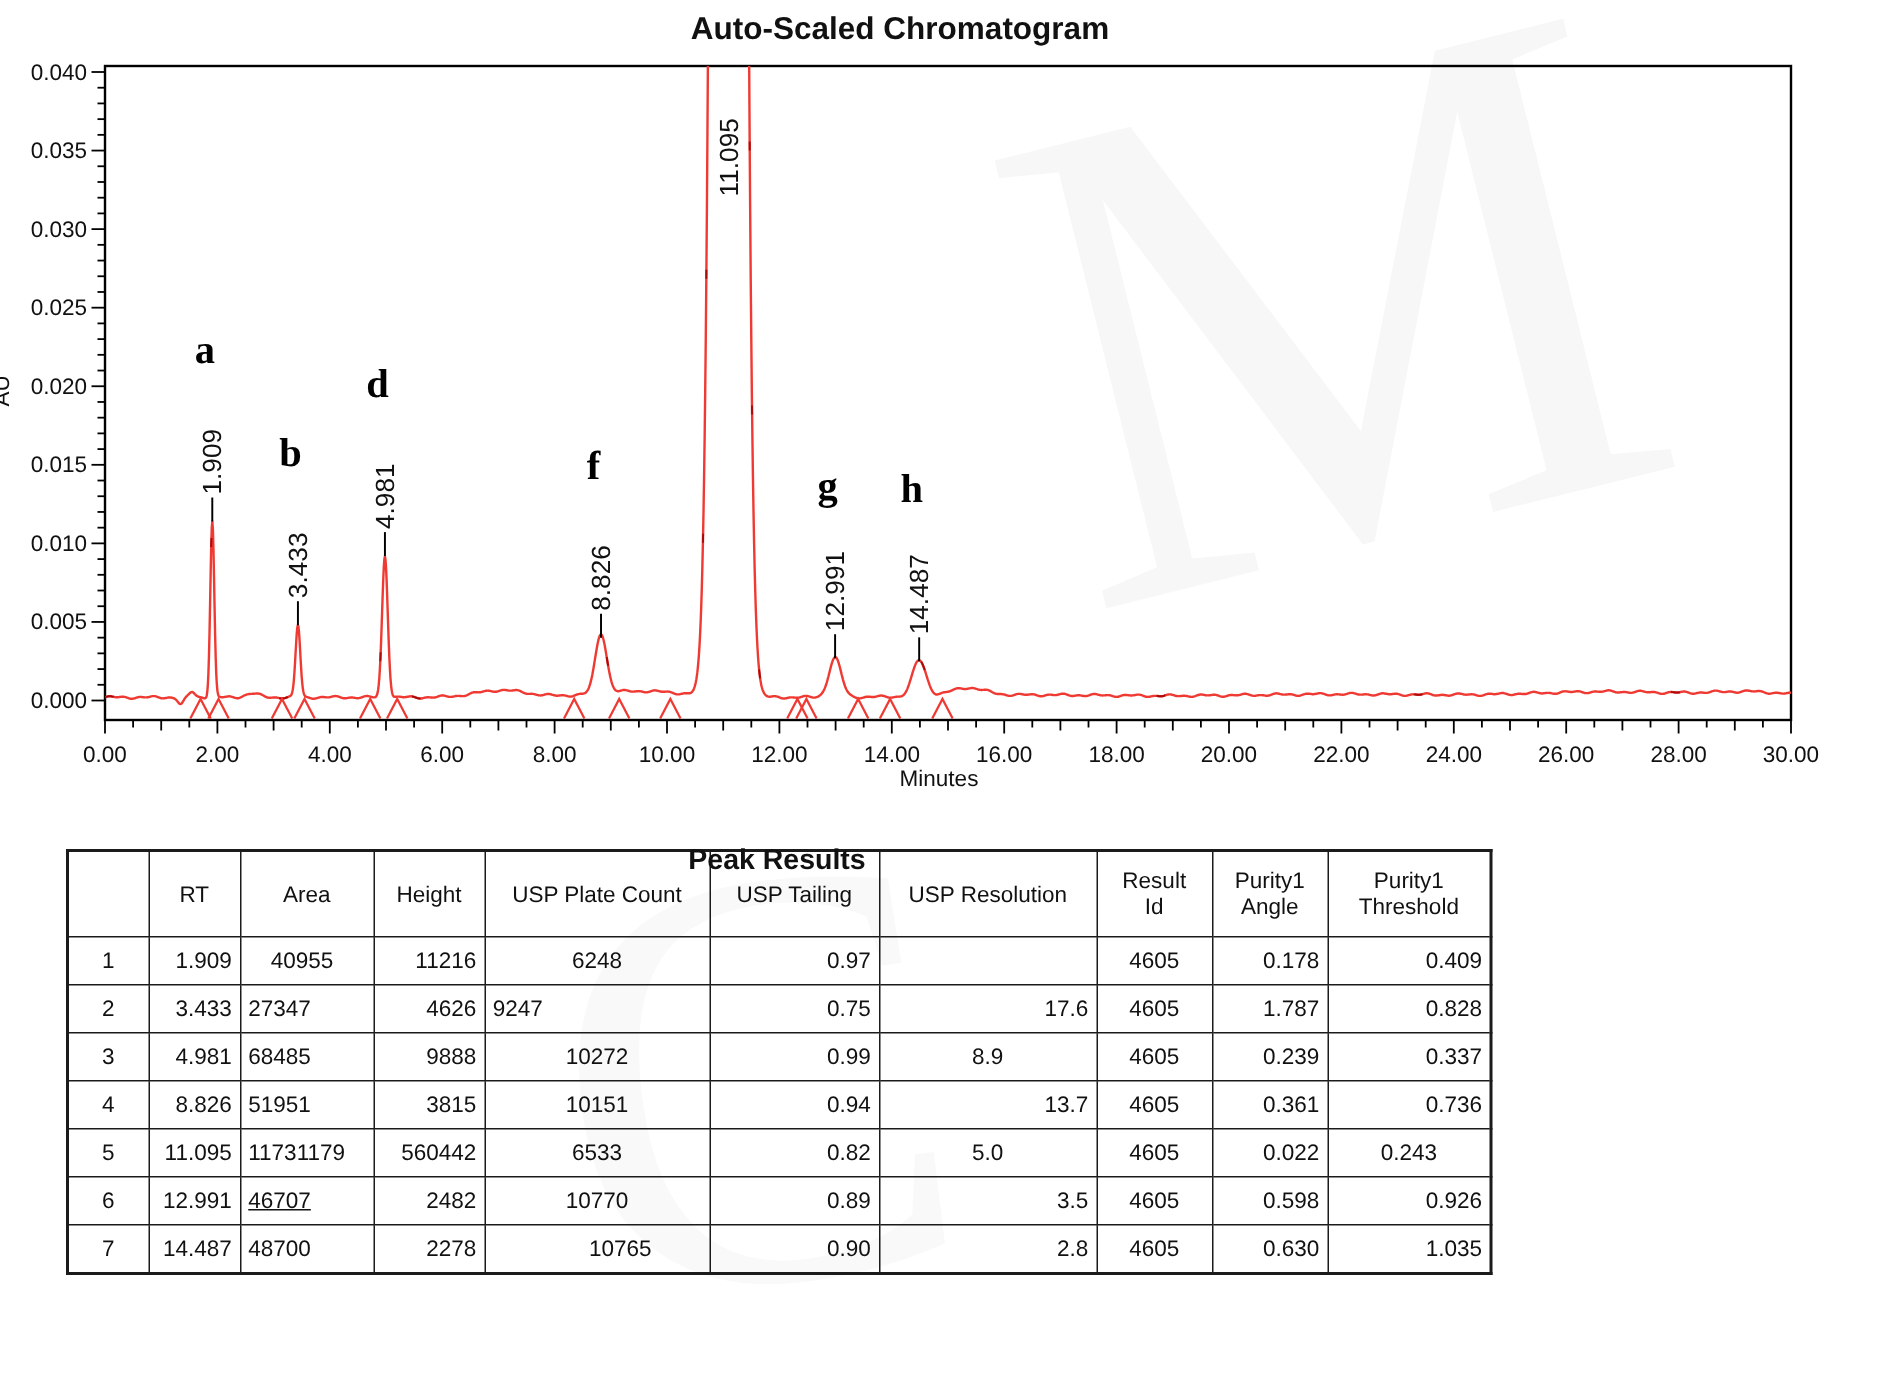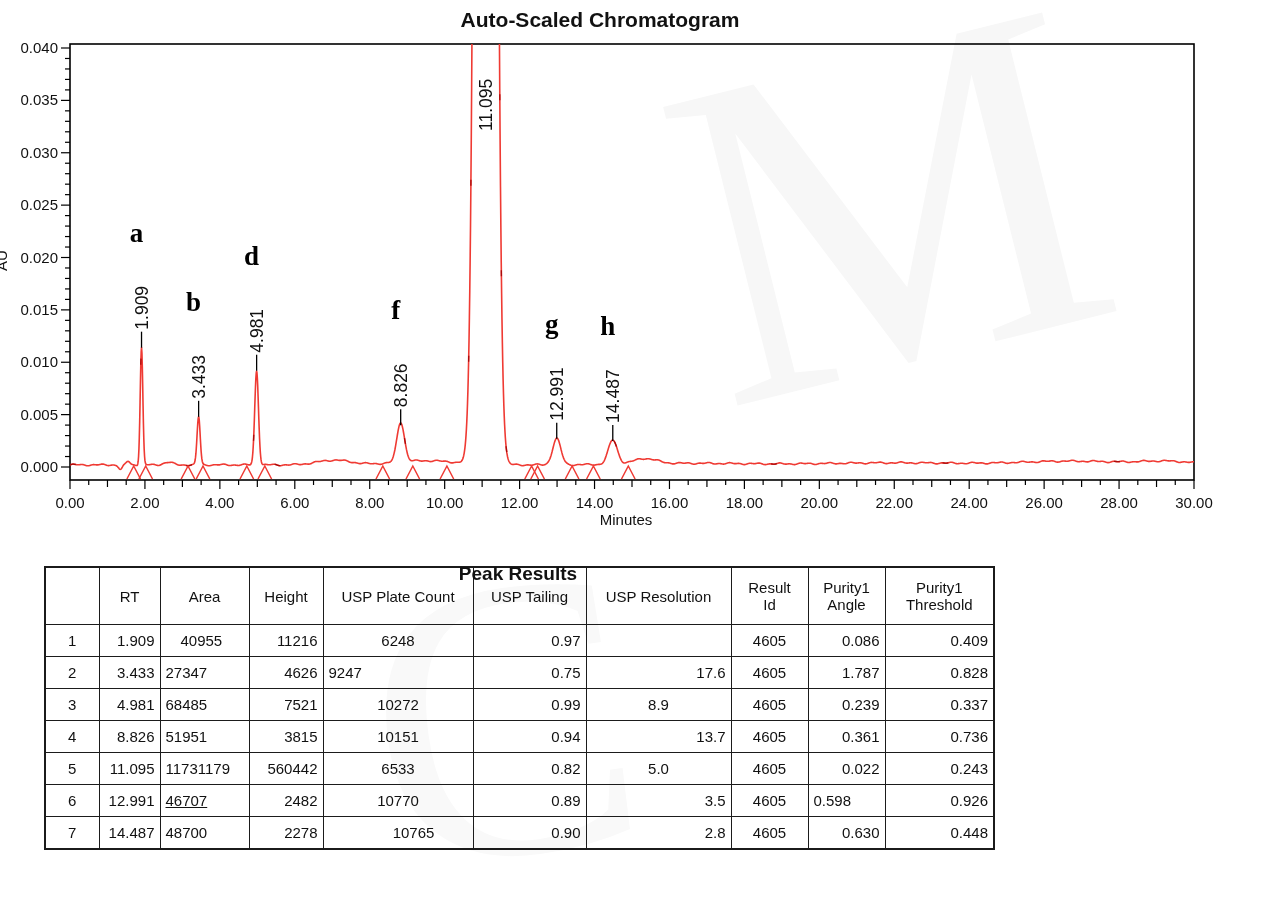--- a/index.html
+++ b/index.html
@@ -241,40 +241,40 @@
     <tbody id="table-body">
         <tr>
           <td style="text-align: center;">1</td>
           <td style="text-align: right;">1.909</td>
           <td style="text-align: left; padding-left: 20px;">40955</td>
           <td style="text-align: right;">11216</td>
           <td style="text-align: center;">6248</td>
           <td style="text-align: right;">0.97</td>
           <td style="text-align: right;"></td>
           <td style="text-align: center;">4605</td>
-          <td style="text-align: right;">0.086</td>
+          <td style="text-align: right;">0.178</td>
           <td style="text-align: right;">0.409</td>
         </tr>
         <tr>
           <td style="text-align: center;">2</td>
           <td style="text-align: right;">3.433</td>
           <td style="text-align: left;">27347</td>
           <td style="text-align: right;">4626</td>
           <td style="">9247</td>
           <td style="text-align: right;">0.75</td>
           <td style="text-align: right;">17.6</td>
           <td style="text-align: center;">4605</td>
           <td style="text-align: right;">1.787</td>
           <td style="text-align: right;">0.828</td>
         </tr>
         <tr>
           <td style="text-align: center;">3</td>
           <td style="text-align: right;">4.981</td>
           <td style="text-align: left;">68485</td>
-          <td style="text-align: right;">7521</td>
+          <td style="text-align: right;">9888</td>
           <td style="text-align: center;">10272</td>
           <td style="text-align: right;">0.99</td>
           <td style="text-align: center;">8.9</td>
           <td style="text-align: center;">4605</td>
           <td style="text-align: right;">0.239</td>
           <td style="text-align: right;">0.337</td>
         </tr>
         <tr>
           <td style="text-align: center;">4</td>
           <td style="text-align: right;">8.826</td>
@@ -290,41 +290,41 @@
         <tr>
           <td style="text-align: center;">5</td>
           <td style="text-align: right;">11.095</td>
           <td style="text-align: left;">11731179</td>
           <td style="text-align: right;">560442</td>
           <td style="text-align: center;">6533</td>
           <td style="text-align: right;">0.82</td>
           <td style="text-align: center;">5.0</td>
           <td style="text-align: center;">4605</td>
           <td style="text-align: right;">0.022</td>
-          <td style="text-align: right;">0.243</td>
+          <td style="text-align: center;">0.243</td>
         </tr>
         <tr>
           <td style="text-align: center;">6</td>
           <td style="text-align: right;">12.991</td>
           <td style="text-align: left; text-decoration: underline;">46707</td>
           <td style="text-align: right;">2482</td>
           <td style="text-align: center;">10770</td>
           <td style="text-align: right;">0.89</td>
           <td style="text-align: right;">3.5</td>
           <td style="text-align: center;">4605</td>
-          <td style="text-align: left;">0.598</td>
+          <td style="text-align: right;">0.598</td>
           <td style="text-align: right;">0.926</td>
         </tr>
         <tr>
           <td style="text-align: center;">7</td>
           <td style="text-align: right;">14.487</td>
           <td style="text-align: left;">48700</td>
           <td style="text-align: right;">2278</td>
           <td style="text-align: center; padding-left: 36px;">10765</td>
           <td style="text-align: right;">0.90</td>
           <td style="text-align: right;">2.8</td>
           <td style="text-align: center;">4605</td>
           <td style="text-align: right;">0.630</td>
-          <td style="text-align: right;">0.448</td>
+          <td style="text-align: right;">1.035</td>
         </tr>
       </tbody>
   </table>
 </div>
 
 </body></html>

